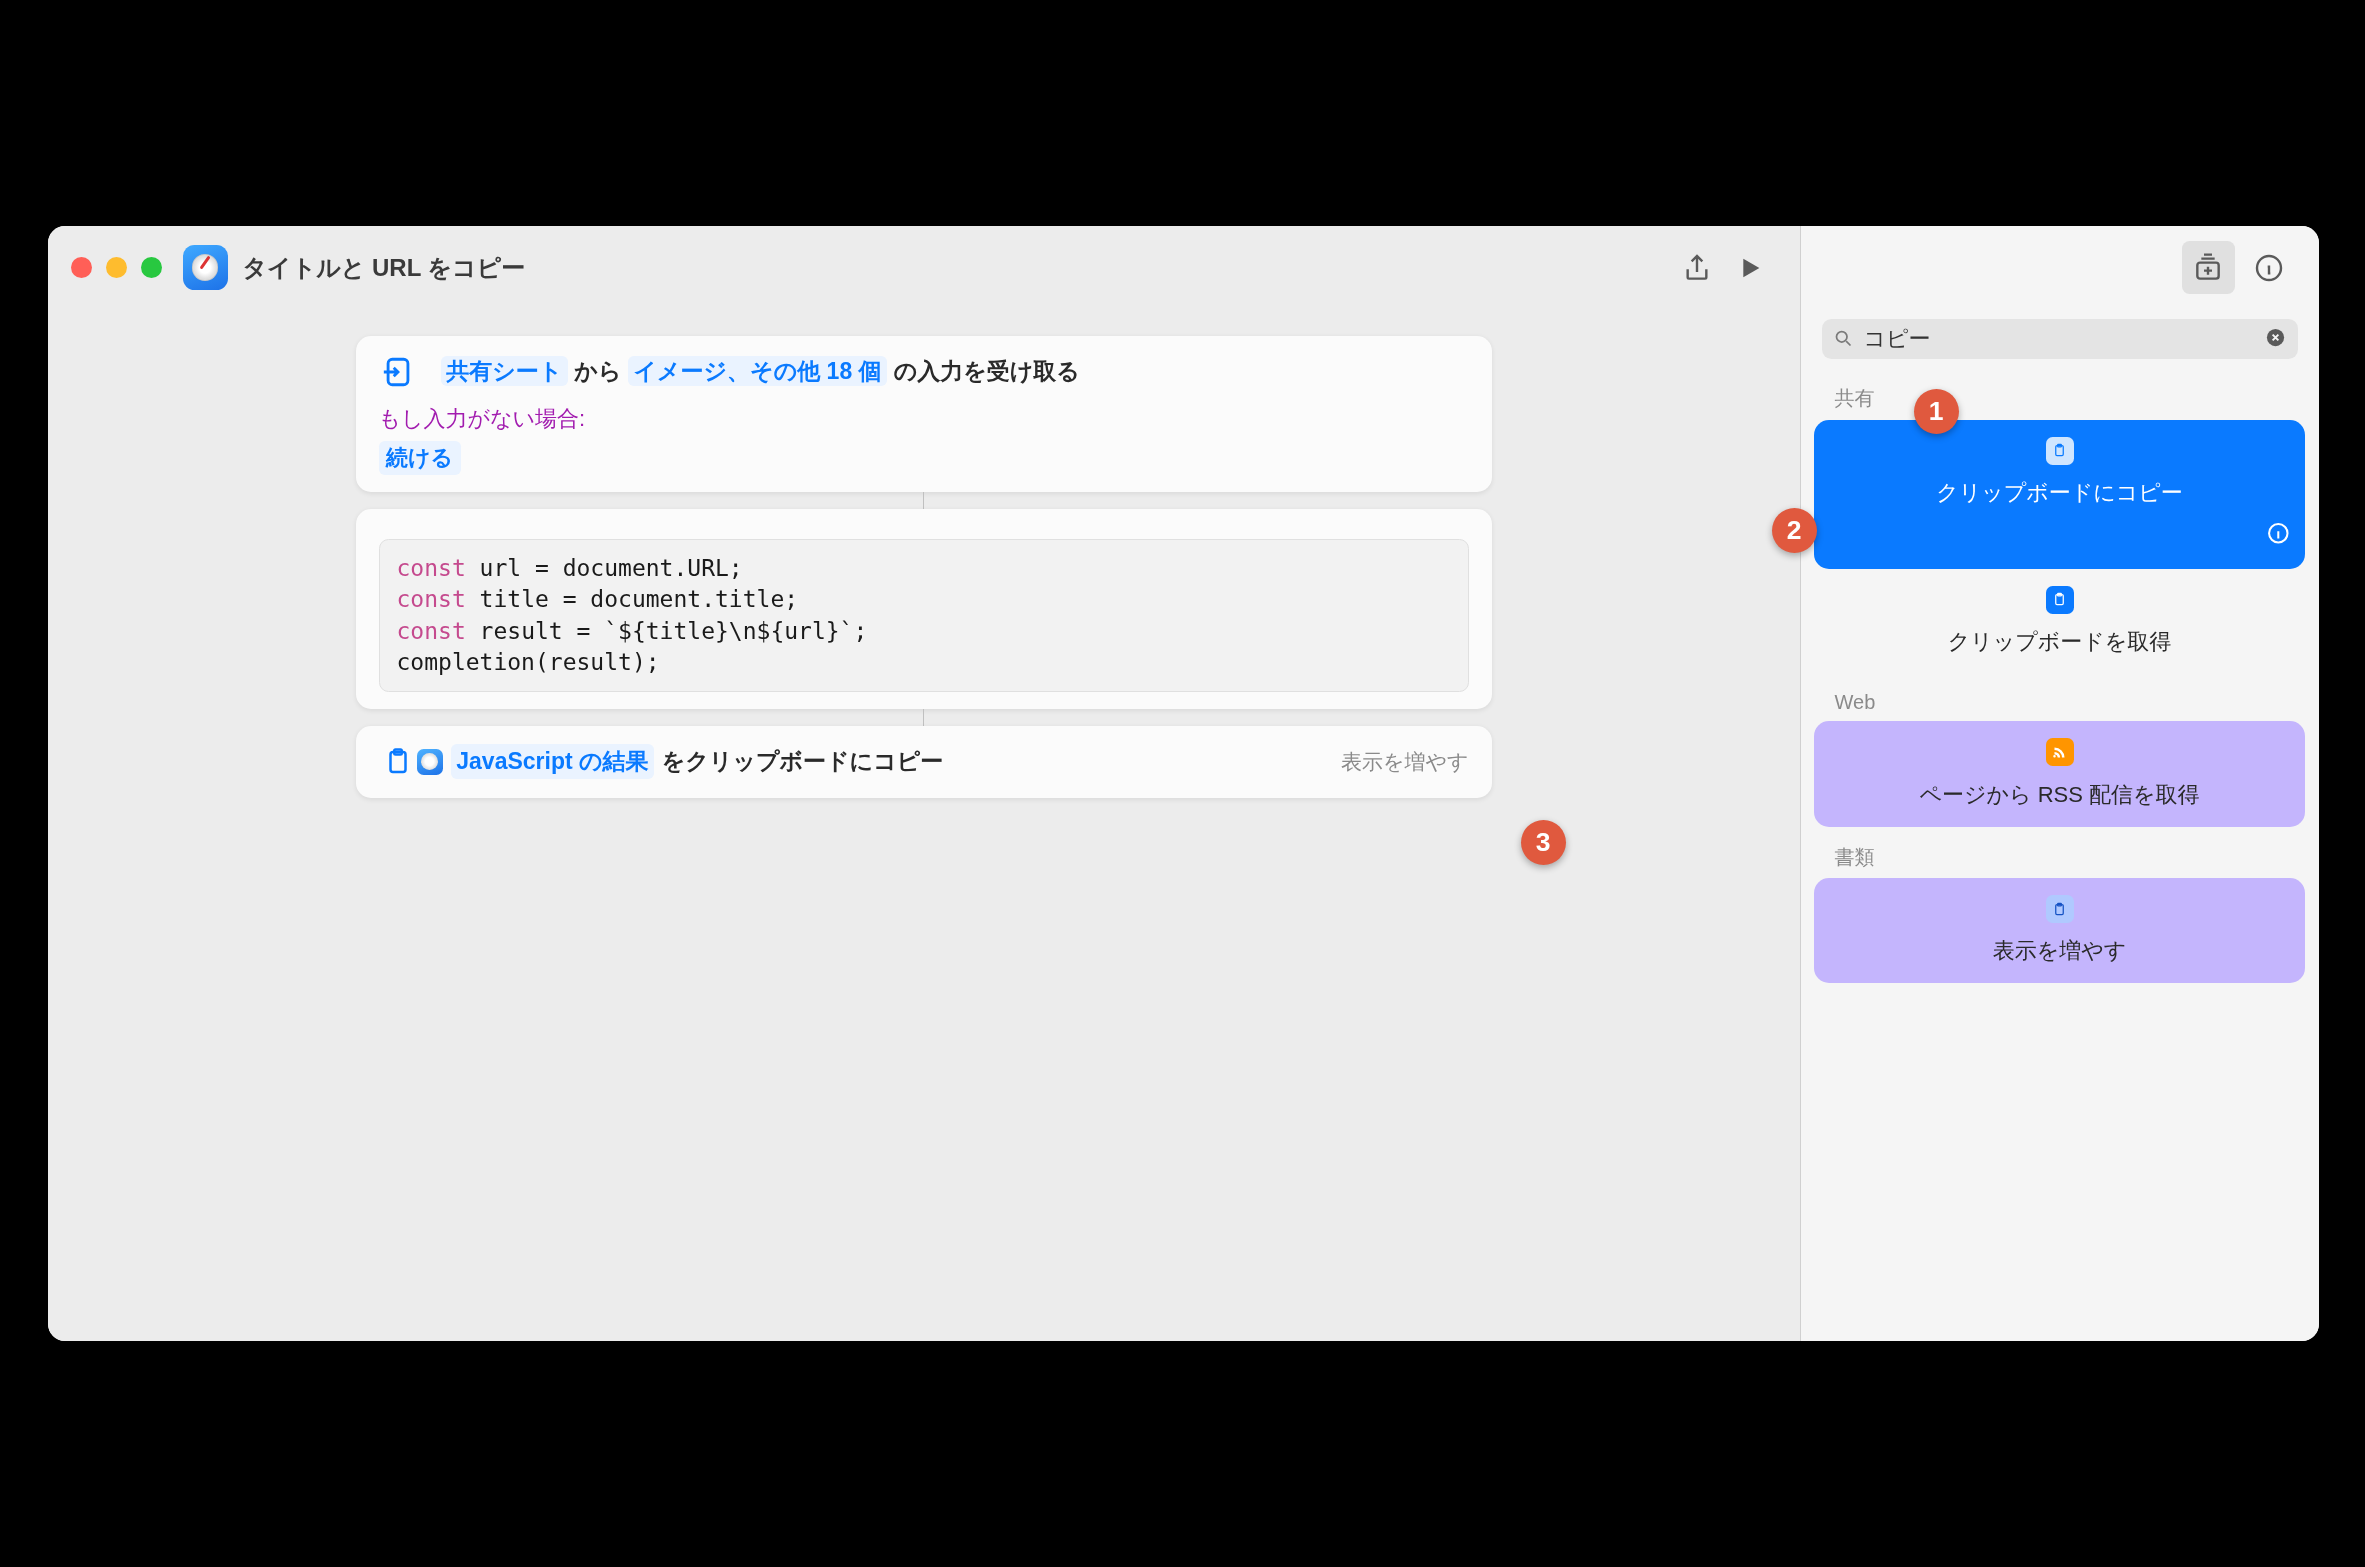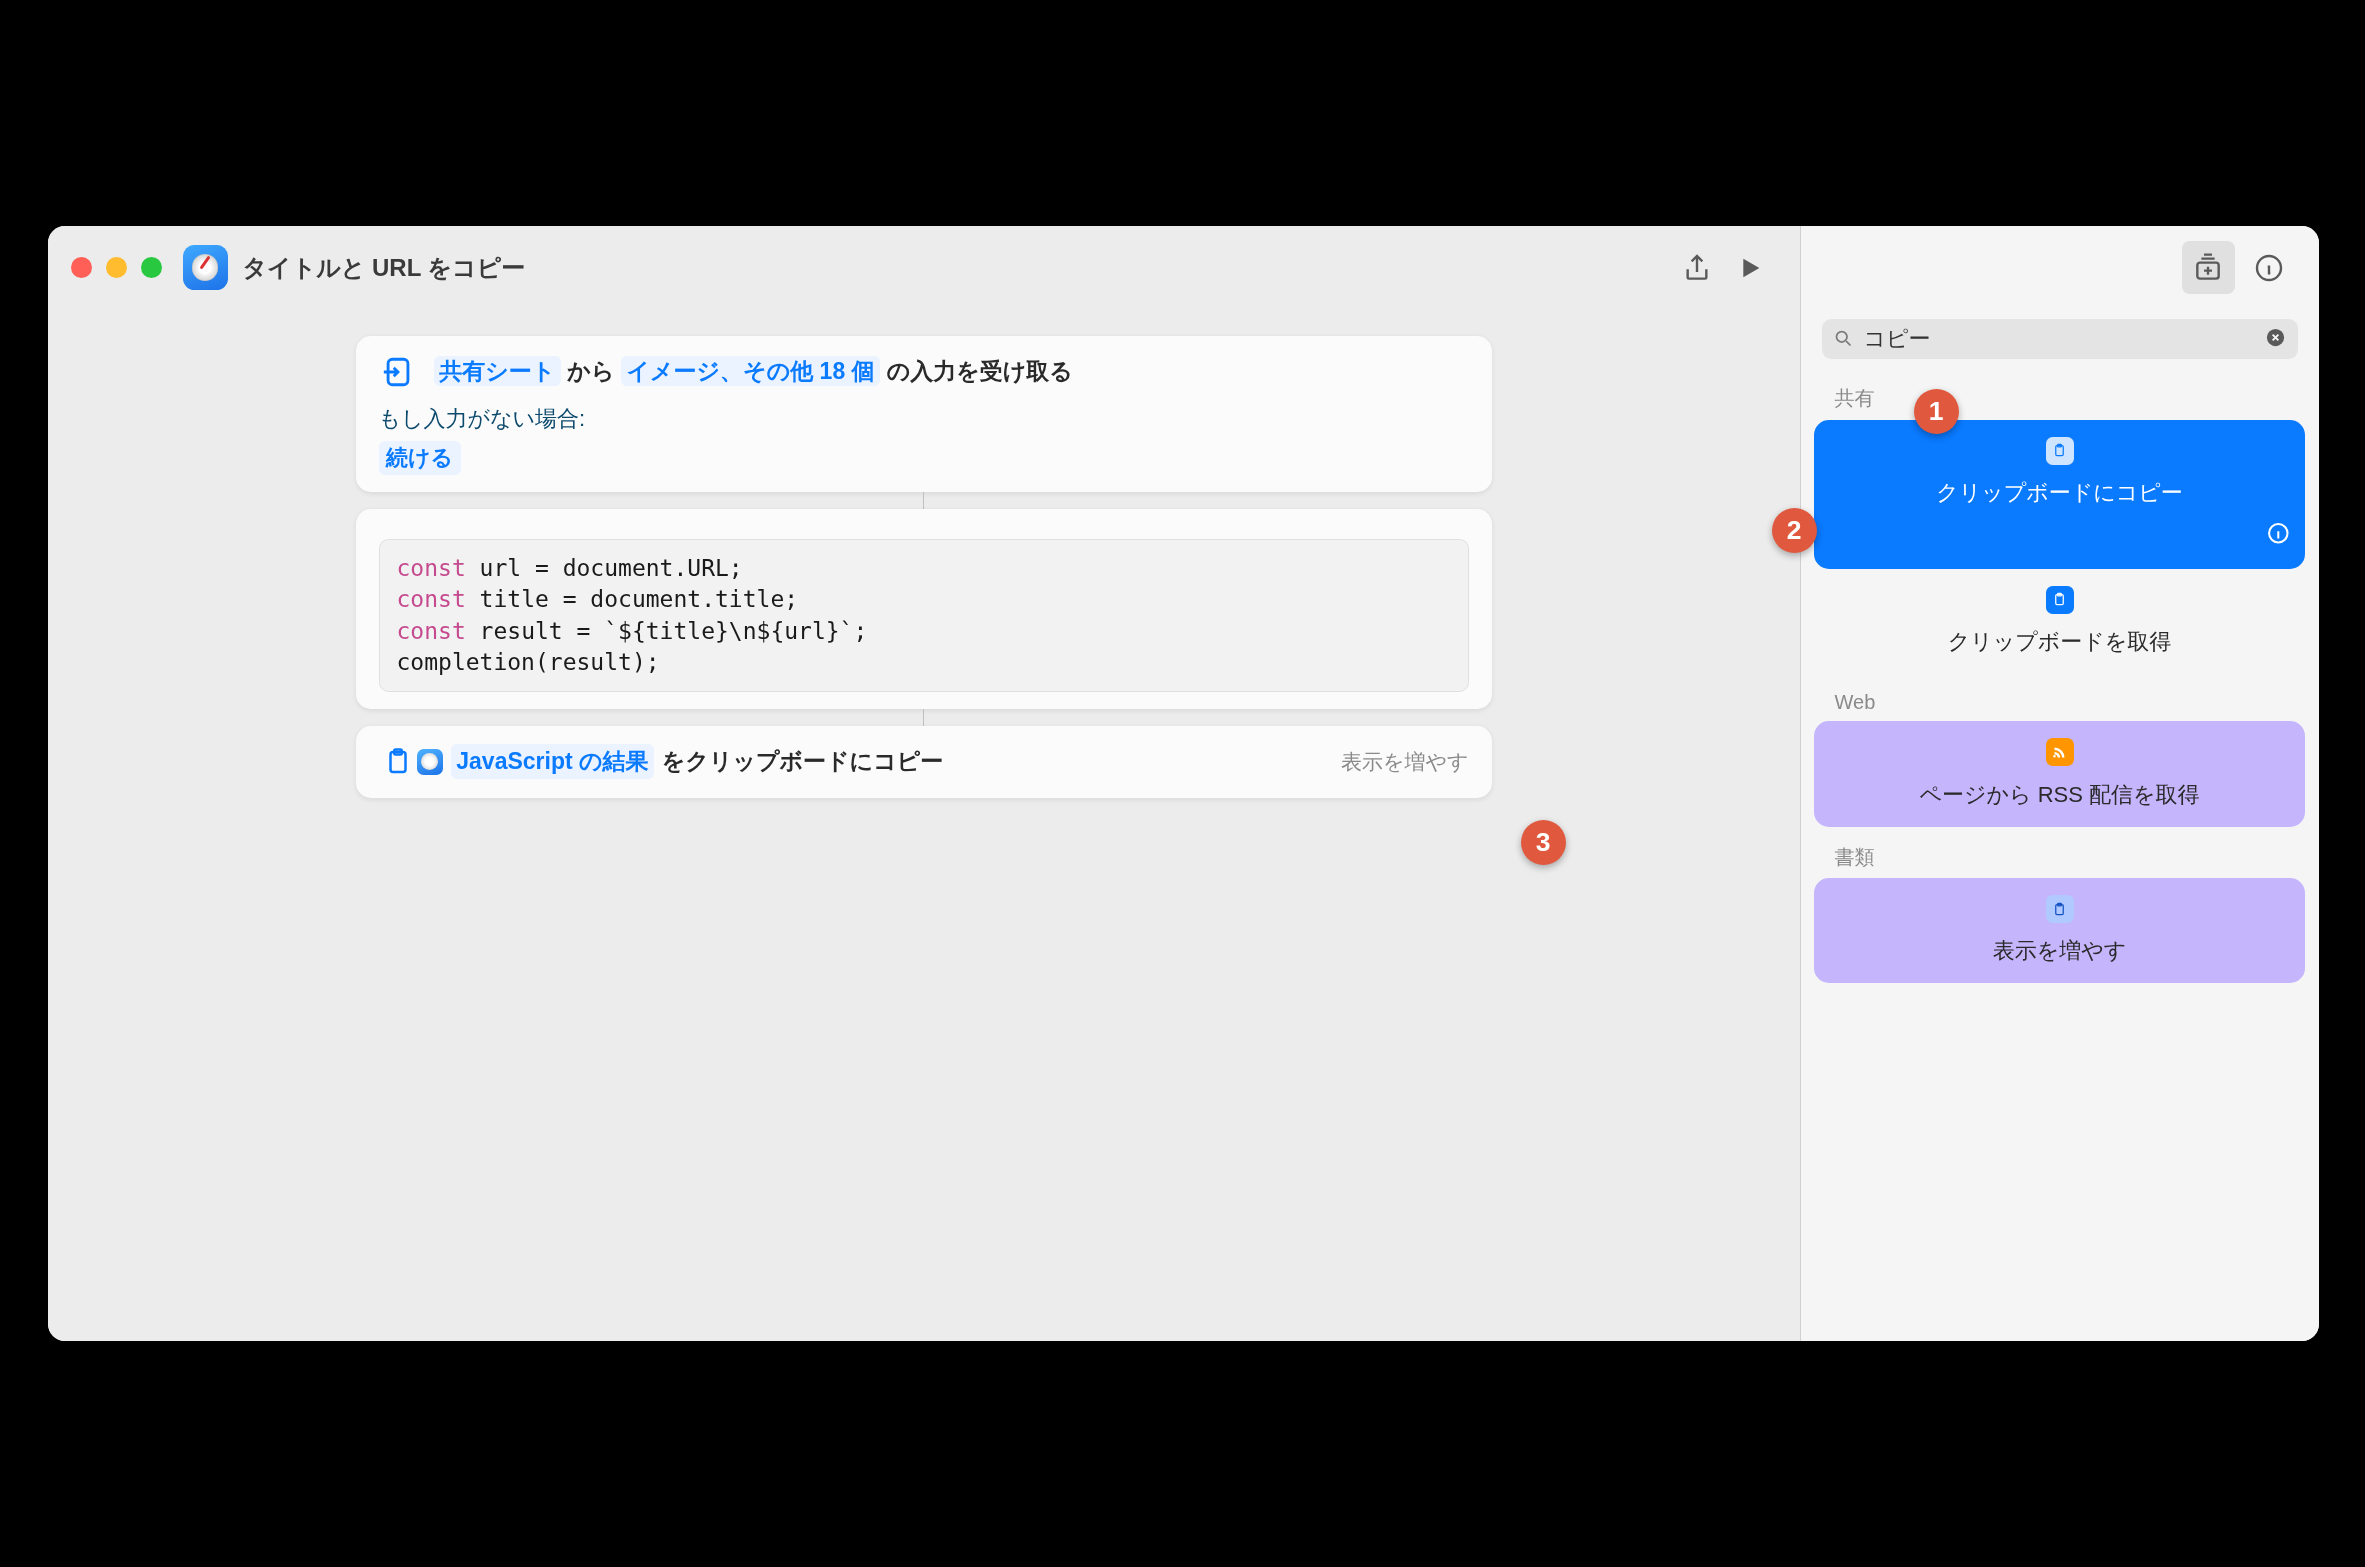--- a/index.html
+++ b/index.html
@@ -62,21 +62,21 @@
 .canvas {
   flex: 1; background: #ececec; overflow-y: auto;
   display: flex; flex-direction: column; align-items: center; padding-top: 26.5px;
 }
 .card {
   width: 1136px; background: #fbfbfb; border-radius: 15px;
   box-shadow: 0 1.9px 5.7px rgba(0,0,0,0.08);
   padding: 17px 23px;
 }
 .connector { width: 1.9px; height: 17px; background: #c0c0c0; }
-.card-header { display: flex; align-items: center; gap: 17px; flex-wrap: wrap; }
+.card-header { display: flex; align-items: center; gap: 24px; flex-wrap: wrap; }
 .icon-receive {
   width: 38px; height: 38px; display: flex; align-items: center; justify-content: center;
 }
 .icon-receive svg { width: 34px; height: 34px; color: #0a7aff; }
 .icon-safari {
   width: 38px; height: 38px; border-radius: 9.5px;
   background: linear-gradient(160deg,#4fb3ff,#1d72e8);
   display: flex; align-items: center; justify-content: center;
   position: relative;
 }
@@ -86,21 +86,21 @@
 }
 .icon-safari.small { width: 26.5px; height: 26.5px; border-radius: 6.6px; }
 .icon-safari.small::after { width: 17px; height: 17px; }
 .icon-clip {
   width: 38px; height: 38px; display: flex; align-items: center; justify-content: center;
 }
 .icon-clip svg { width: 30px; height: 30px; color: #0a7aff; }
 .txt { font-size: 23px; color: #2a2a2a; font-weight: 600; }
 .link { color: #0a7aff; }
 .pill { background: #eaf3ff; padding: 1.9px 5.7px; border-radius: 5.7px; }
-.subline { margin-top: 13.2px; font-size: 22px; color: #0c4a6e; font-weight: 500; }
+.subline { margin-top: 13.2px; font-size: 22px; color: #a21caf; font-weight: 500; }
 .continue { margin-top: 7.6px; font-size: 22px; color: #0a7aff; font-weight: 600;
   background: #eaf3ff; display: inline-block; padding: 1.9px 7.6px; border-radius: 5.7px; }
 .codebox {
   margin-top: 13.2px; background: #f2f2f2; border: 0.9px solid #e0e0e0;
   border-radius: 9.5px; padding: 13.2px 17px;
   font-family: "SF Mono", Menlo, monospace; font-size: 23px;
   white-space: pre; color: #1a1a1a; line-height: 1.35;
 }
 .kw { color: #c54a8e; }
 .card-copy { display: flex; align-items: center; }

